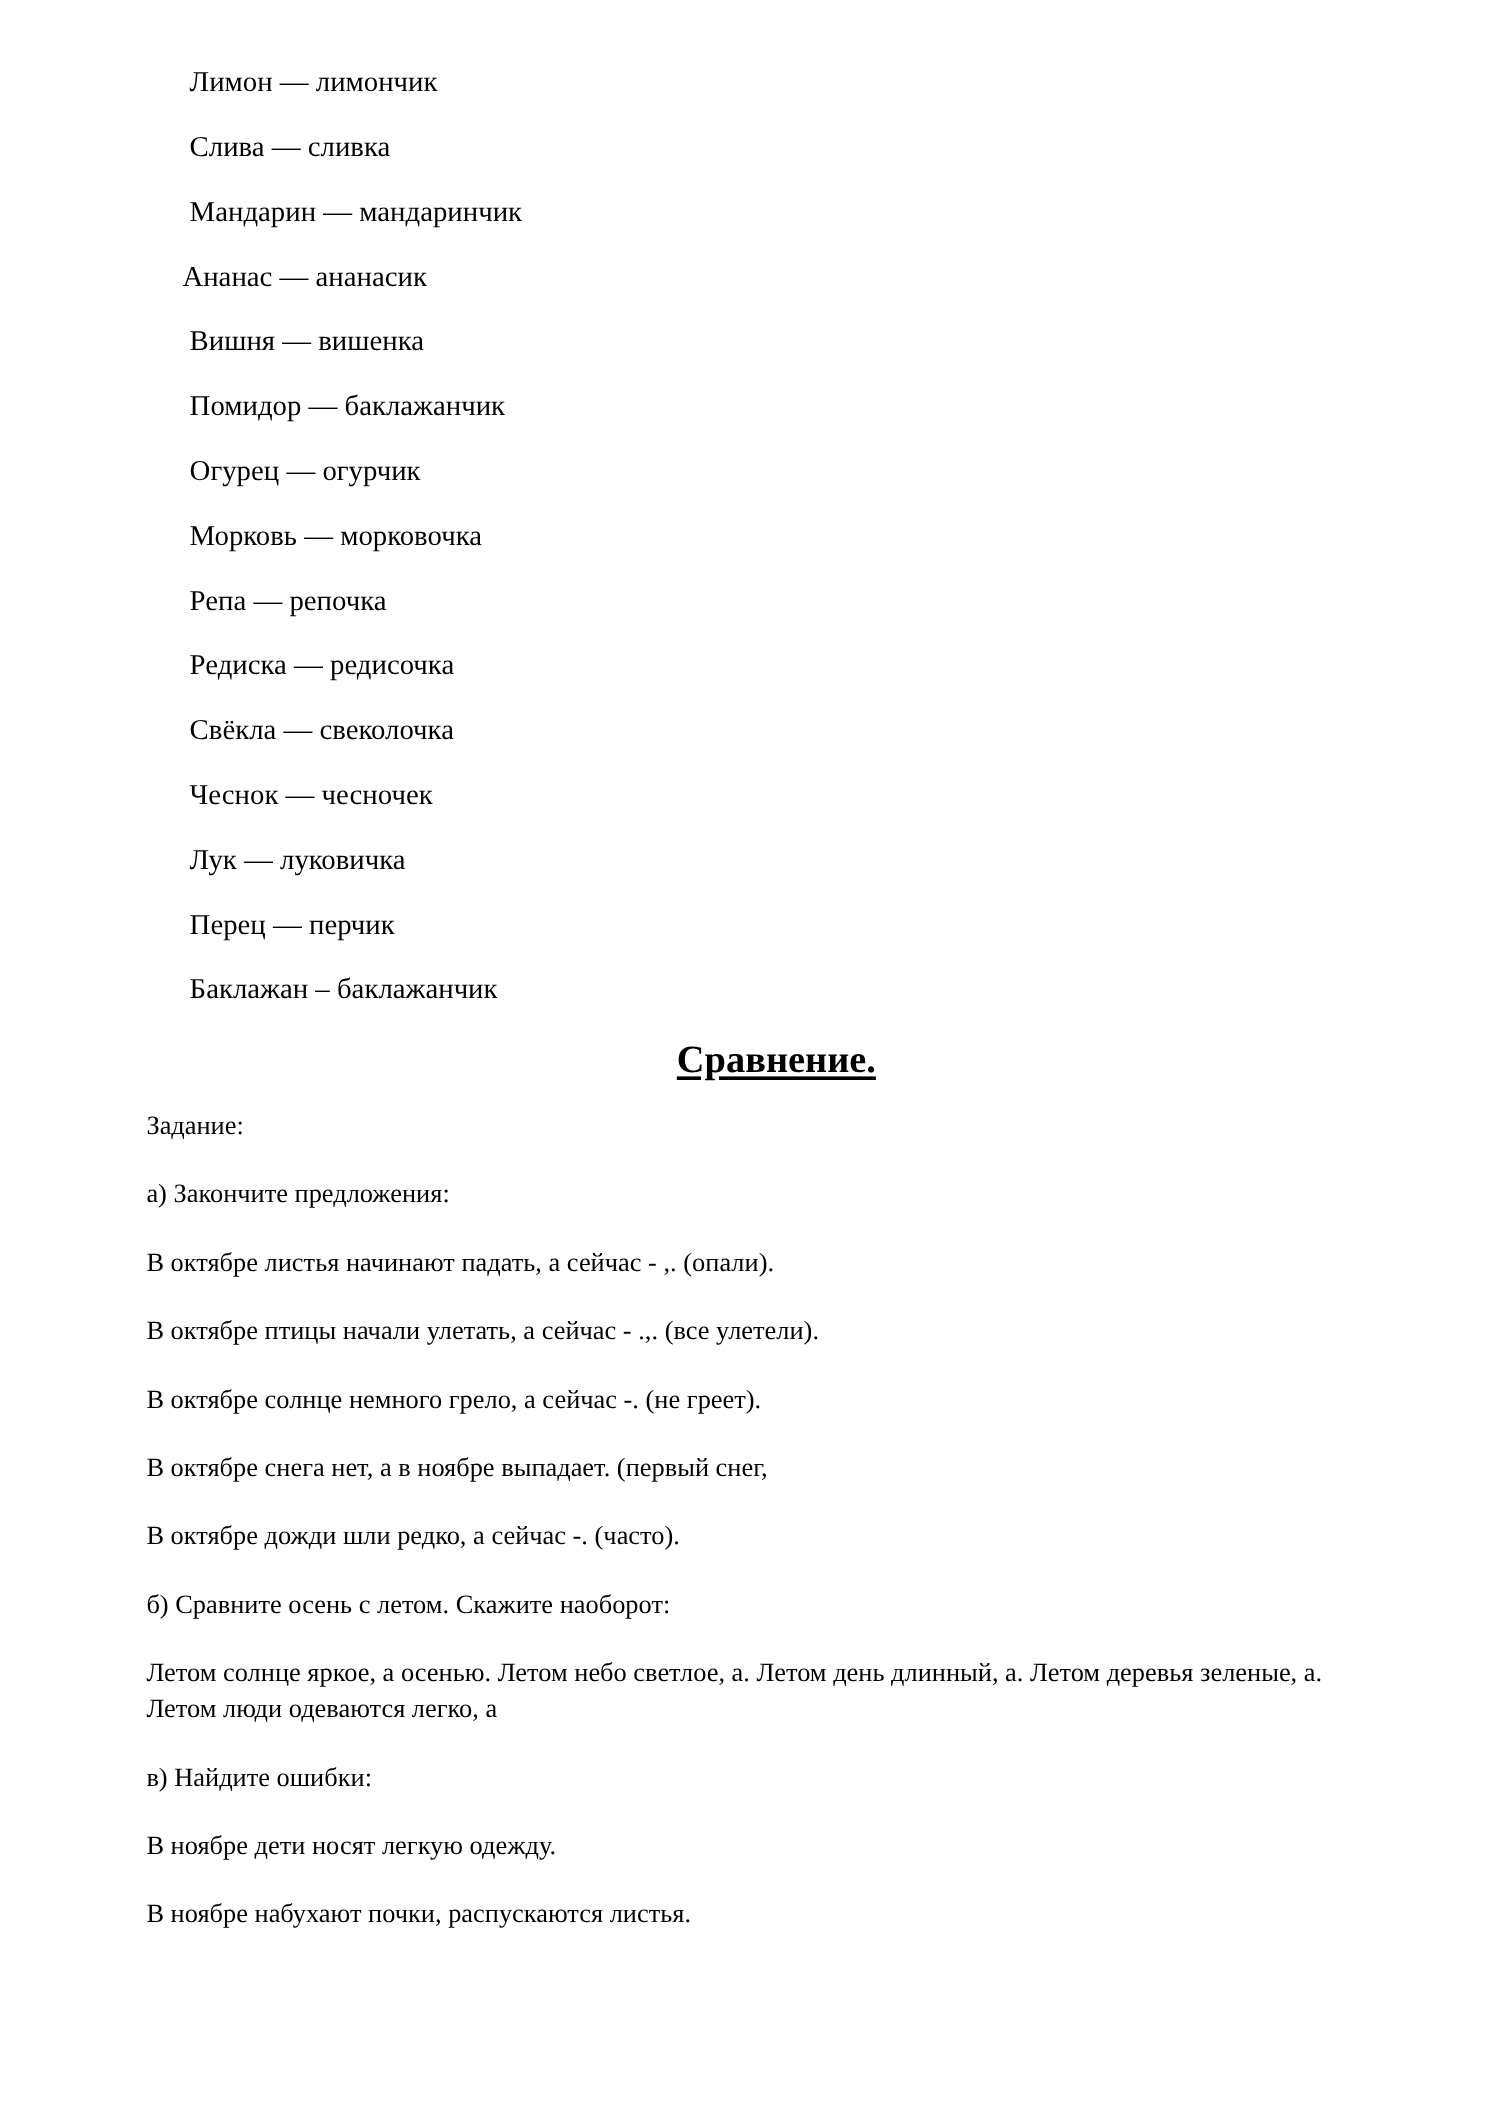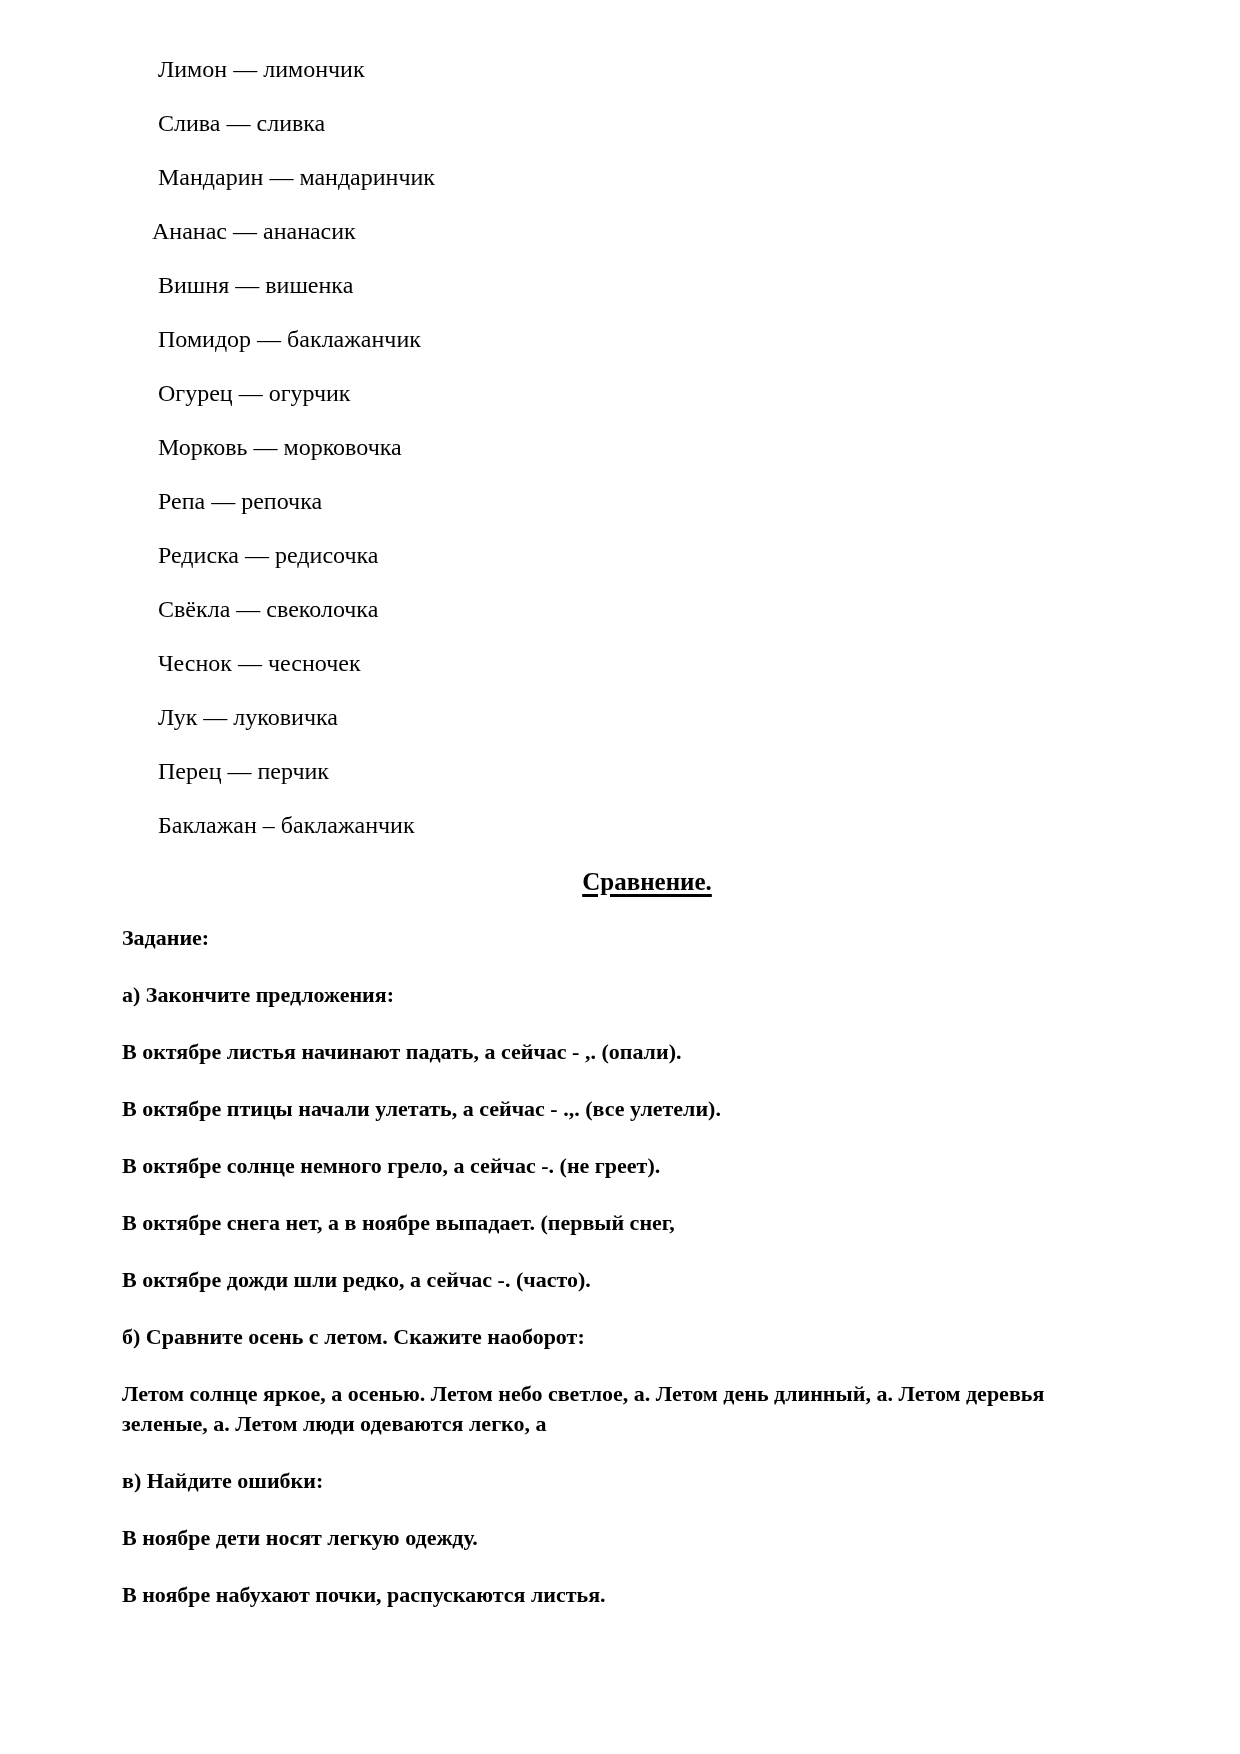--- a/index.html
+++ b/index.html
@@ -25,40 +25,39 @@
   .pair {
     font-size: 24px;
     line-height: 54px;
     padding-left: 36px;
     white-space: pre;
   }
   .pair.less-indent {
     padding-left: 30px;
   }
   .heading {
-    font-size: 25px;
+    font-size: 32px;
     font-weight: bold;
     text-align: center;
     text-indent: 40px;
     line-height: 54px;
     margin-top: 3px;
   }
   .heading span {
     text-decoration: underline;
     text-decoration-thickness: 2.5px;
     text-underline-offset: 4px;
   }
   .body-block {
     margin-top: 14px;
   }
   .para {
     font-size: 22px;
     line-height: 30px;
     margin: 0 0 27px 0;
-    font-weight: bold;
   }
 </style>
 </head>
 <body>
 
 <div class="page">
   <div class="content">
 
     <div class="pair">Лимон — лимончик</div>
     <div class="pair">Слива — сливка</div>

